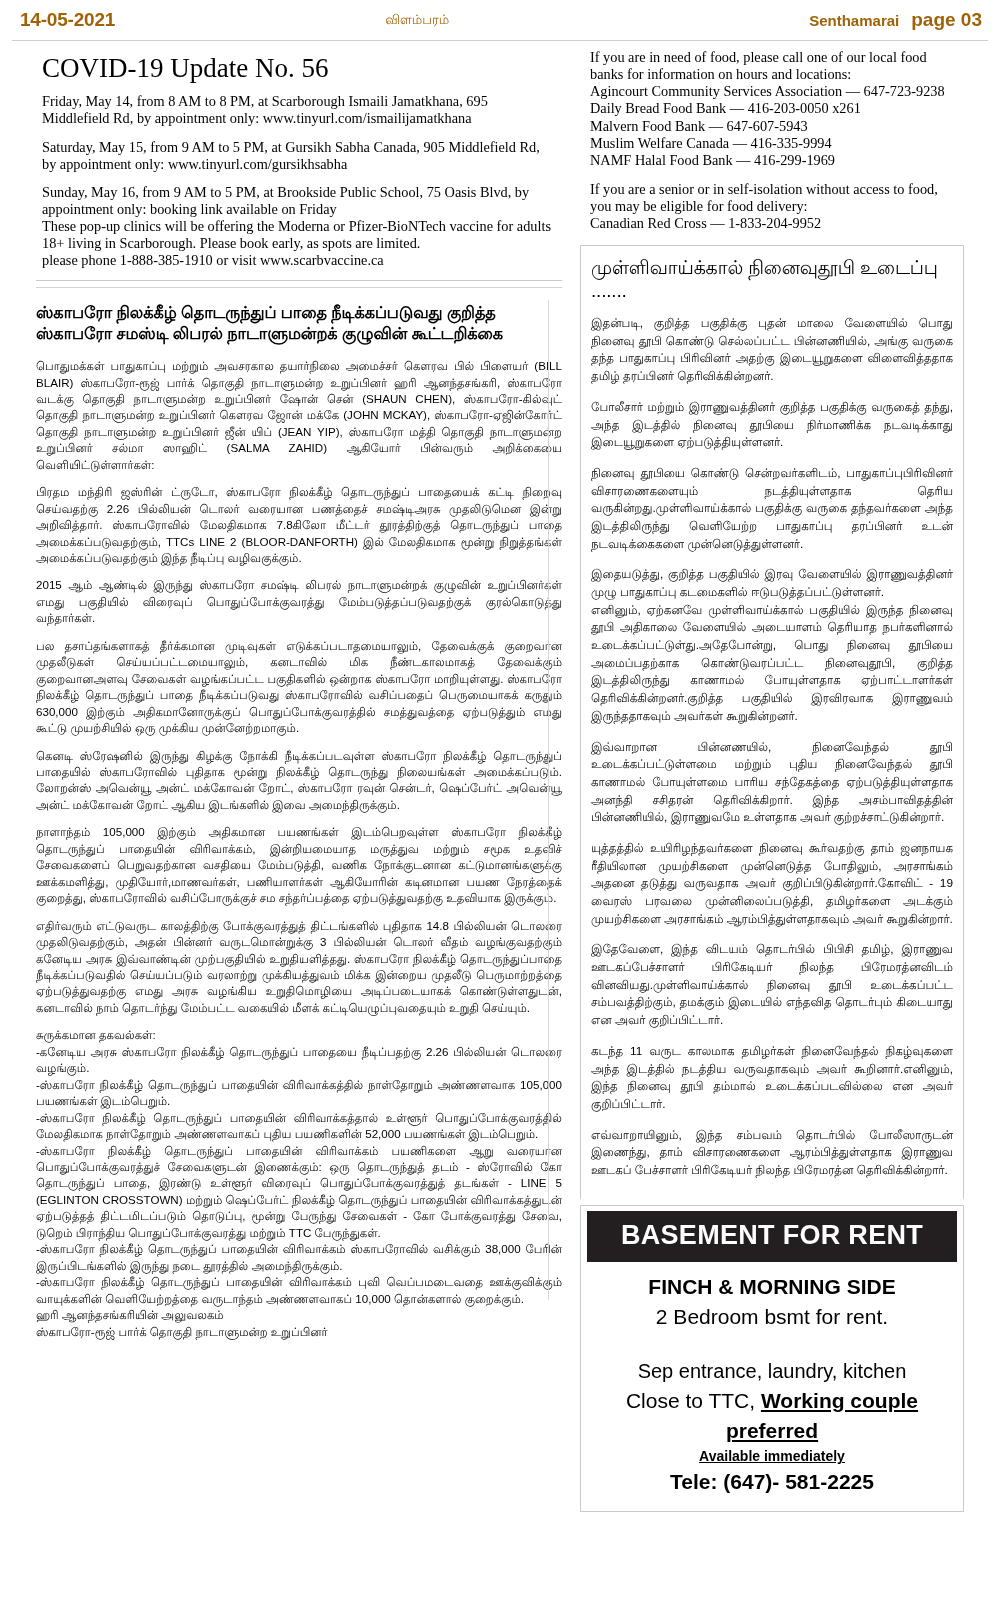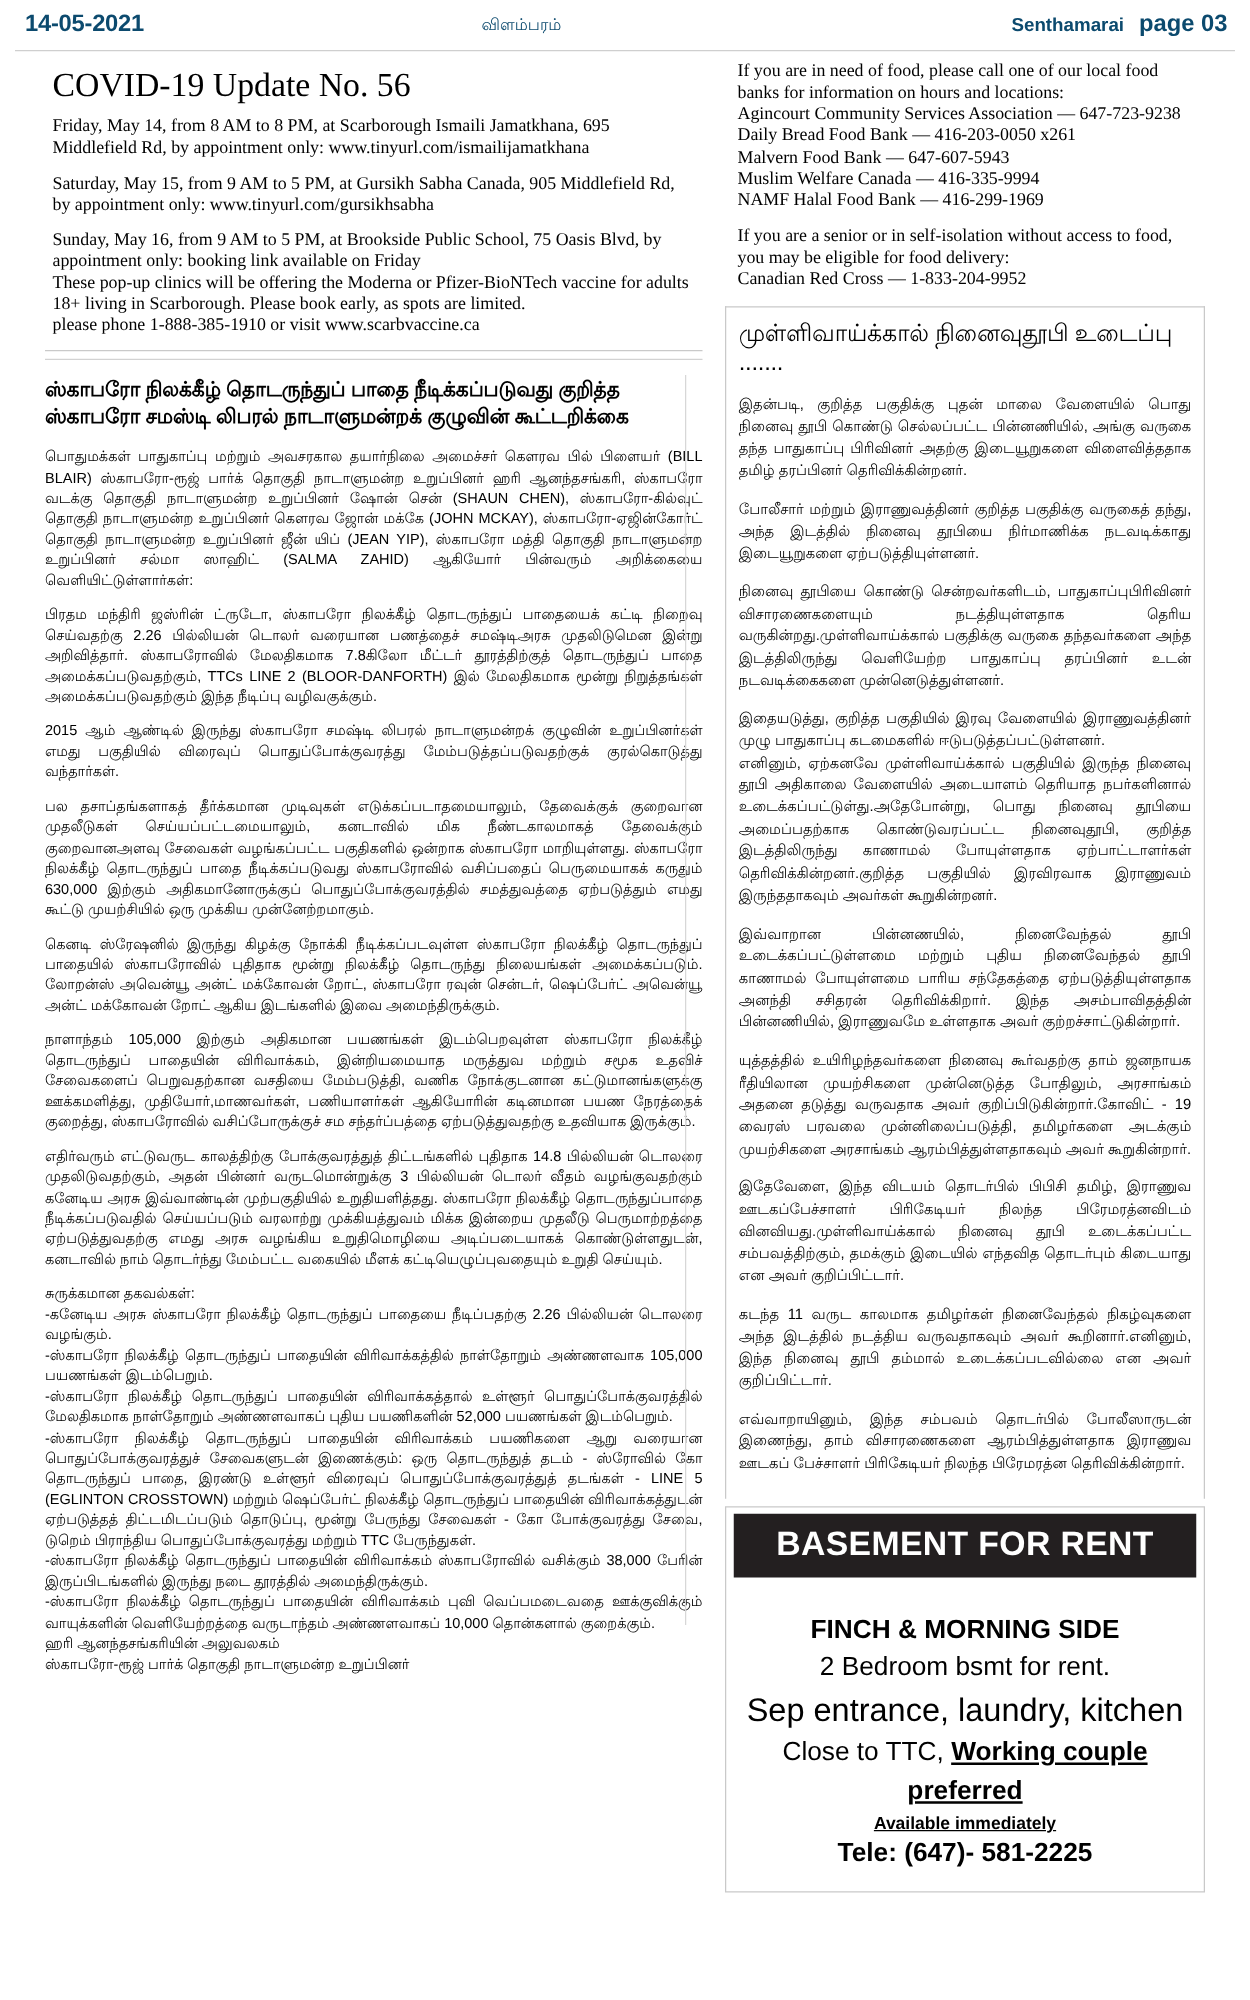--- a/index.html
+++ b/index.html
@@ -14,21 +14,21 @@
     position: relative;
     overflow: hidden;
   }
 
   
   .masthead {
     height: 40px;
     display: flex;
     align-items: center;
     padding: 0 18px 0 20px;
-    color: #0c4a6e;
+    color: #a16207;
     font-family: "Liberation Sans", sans-serif;
     font-weight: bold;
   }
   .mast-date { font-size: 19px; letter-spacing: -0.2px; }
   .mast-center {
     flex: 1;
     text-align: center;
     font-size: 13px;
     font-weight: normal;
     padding-right: 90px;
@@ -154,31 +154,31 @@
   }
   .ad-banner {
     background: #231f20;
     color: #ffffff;
     text-align: center;
     font-family: "Liberation Sans", sans-serif;
     font-weight: bold;
     font-size: 27px;
     letter-spacing: 0.3px;
     padding: 9px 0 11px 0;
-    margin: 5px 6px 17px 6px;
+    margin: 5px 6px 0 6px;
   }
   .ad-lines {
     text-align: center;
     font-family: "Liberation Sans", sans-serif;
     padding-top: 10px;
   }
   .ad-lines div { line-height: 1.45; }
   .ad-l1 { font-size: 21px; font-weight: bold; }
   .ad-l2 { font-size: 21px; }
-  .ad-l3 { font-size: 26px; }
+  .ad-l3 { font-size: 20px; margin-top: 24px; }
   .ad-l4 { font-size: 21px; }
   .ad-l4 .u { font-weight: bold; text-decoration: underline; }
   .ad-l5 { font-size: 14px; font-weight: bold; text-decoration: underline; }
   .ad-l6 { font-size: 21px; font-weight: bold; }
 
   .vline {
     position: absolute;
     top: 300px;
     left: 548px;
     width: 1px;

